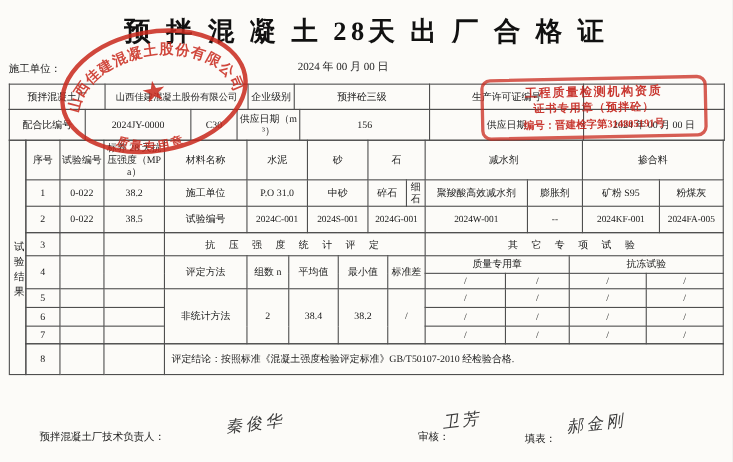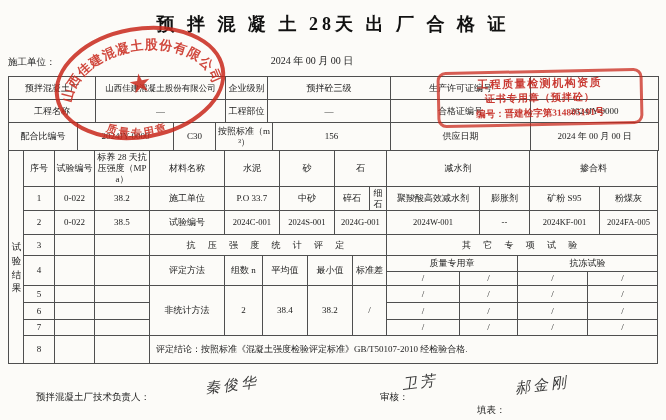--- a/index.html
+++ b/index.html
@@ -3,21 +3,21 @@
 <meta charset="utf-8">
 <style>
   html,body { margin:0; padding:0; background:#e8e8e8; }
   .page {
     position:relative; width:666px; height:420px; margin:0 auto;
     background:#fcfbf8; overflow:hidden;
     font-family:"Liberation Serif","DejaVu Serif",serif; color:#1b1b1b;
   }
   .title {
     margin-top:12px; text-align:center;
-    font-size:18px; font-weight:bold; letter-spacing:4px; color:#111;
+    font-size:24px; font-weight:bold; letter-spacing:4px; color:#111;
   }
   .meta-row { position:absolute; left:0; top:54px; width:666px; height:16px; font-size:9.5px; }
   .meta-left  { position:absolute; left:8px; top:2px; }
   .meta-date  { position:absolute; left:312px; top:0; transform:translateX(-50%); font-size:10px; }
   .meta-serial{ position:absolute; right:44px; top:0; font-size:10px; }
 
   .tables { position:absolute; left:8px; top:76px; width:650px; }
   table { border-collapse:collapse; table-layout:fixed; width:100%; }
   td {
     border:1px solid #4f4f4f; text-align:center; vertical-align:middle;
@@ -85,47 +85,39 @@
         </colgroup>
       <tbody>
           <tr style="height:23px">
         <td>预拌混凝土厂</td>
         <td class="sm nowrap">山西佳建混凝土股份有限公司</td>
         <td>企业级别</td>
         <td>预拌砼三级</td>
         <td>生产许可证编号</td>
         <td></td>
       </tr>
-      <tr style="height:23px">
-        <td>工程名称</td>
-        <td>—</td>
-        <td>工程部位</td>
-        <td>—</td>
-        <td>合格证编号</td>
-        <td>2024JY-0000</td>
-      </tr>
     </tbody>
       </table>
 
     <table>
       <colgroup>
           <col style="width:69px">
           <col style="width:96px">
           <col style="width:42px">
           <col style="width:57px">
           <col style="width:118px">
           <col style="width:140px">
           <col style="width:128px">
         </colgroup>
       <tbody>
           <tr style="height:28px">
         <td>配合比编号</td>
         <td>2024JY-0000</td>
         <td>C30</td>
-        <td>按照标准（m³）</td>
+        <td>供应日期（m³）</td>
         <td>156</td>
         <td>供应日期</td>
         <td>2024 年 00 月 00 日</td>
       </tr>
     </tbody>
       </table>
 
     <div class="grid-wrap">
       <div class="vcell">试验结果</div>
       <div class="grid-main">
@@ -155,21 +147,21 @@
             <td>砂</td>
             <td colspan="2">石</td>
             <td colspan="2">减水剂</td>
             <td colspan="2">掺合料</td>
           </tr>
           <tr style="height:24px">
             <td>1</td>
             <td>0-022</td>
             <td>38.2</td>
             <td>施工单位</td>
-            <td>P.O 33.7</td>
+            <td>P.O 31.0</td>
             <td>中砂</td>
             <td>碎石</td>
             <td>细石</td>
             <td>聚羧酸高效减水剂</td>
             <td>膨胀剂</td>
             <td>矿粉 S95</td>
             <td>粉煤灰</td>
           </tr>
           <tr style="height:24px">
             <td>2</td>
@@ -281,21 +273,21 @@
           </table>
 
       </div>
     </div>
   </div>
 
   <span class="sig-label" style="left:36px; top:391px;">预拌混凝土厂技术负责人：</span>
   <span class="handwrite" style="left:205px; top:376px;">秦俊华</span>
   <span class="sig-label" style="left:380px; top:391px;">审核：</span>
   <span class="handwrite" style="left:402px; top:373px;">卫芳</span>
-  <span class="sig-label" style="left:477px; top:404px;">填表：</span>
+  <span class="sig-label" style="left:477px; top:393px;">填表：</span>
   <span class="handwrite" style="left:515px; top:376px;">郝金刚</span>
 
   <svg class="stamp-circle" width="180" height="118" viewBox="0 0 180 118" style="transform:rotate(-10deg); opacity:.85;">
     <defs>
       <path id="arcTop" d="M 18,74 A 72,48 0 1 1 162,74" fill="none"></path>
       <path id="arcBot" d="M 42,94 A 54,34 0 0 0 138,94" fill="none"></path>
     </defs>
     <ellipse cx="90" cy="59" rx="84" ry="54" fill="none" stroke="#c9281c" stroke-width="4"></ellipse>
     <text font-size="13" fill="#c9281c" letter-spacing="1" font-weight="bold">
       <textPath href="#arcTop" startOffset="4%">山西佳建混凝土股份有限公司</textPath>

